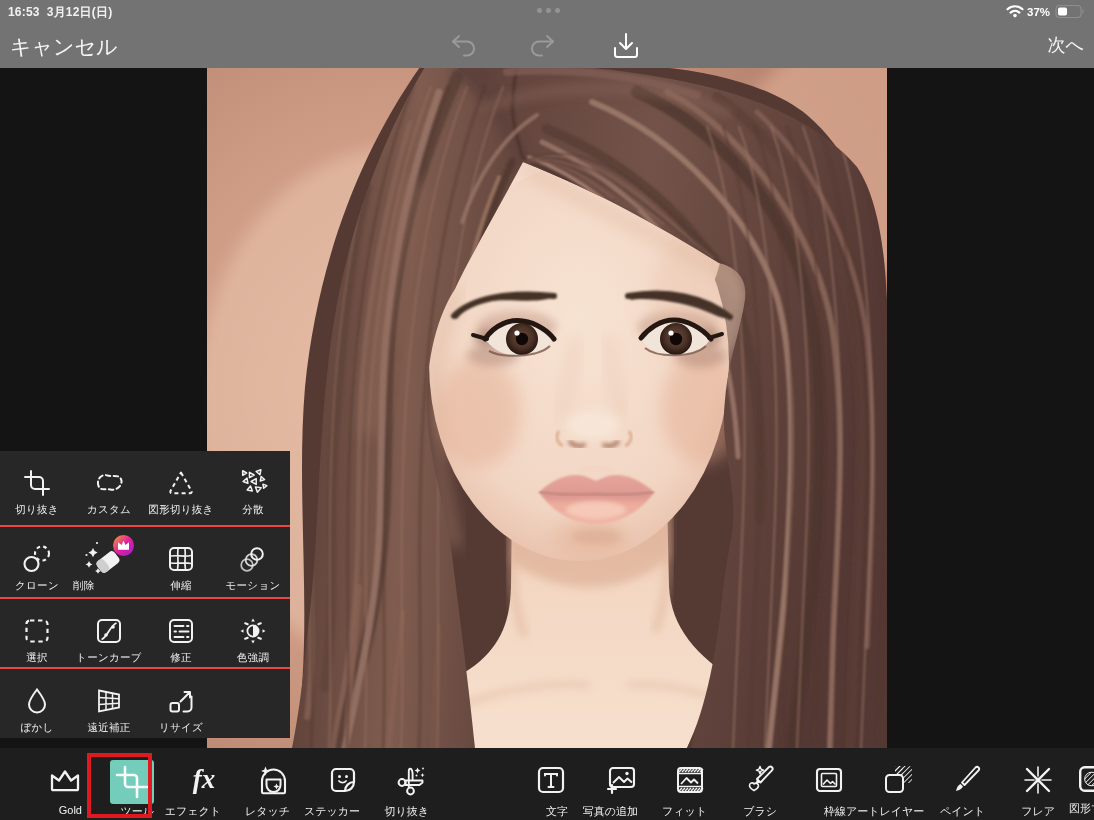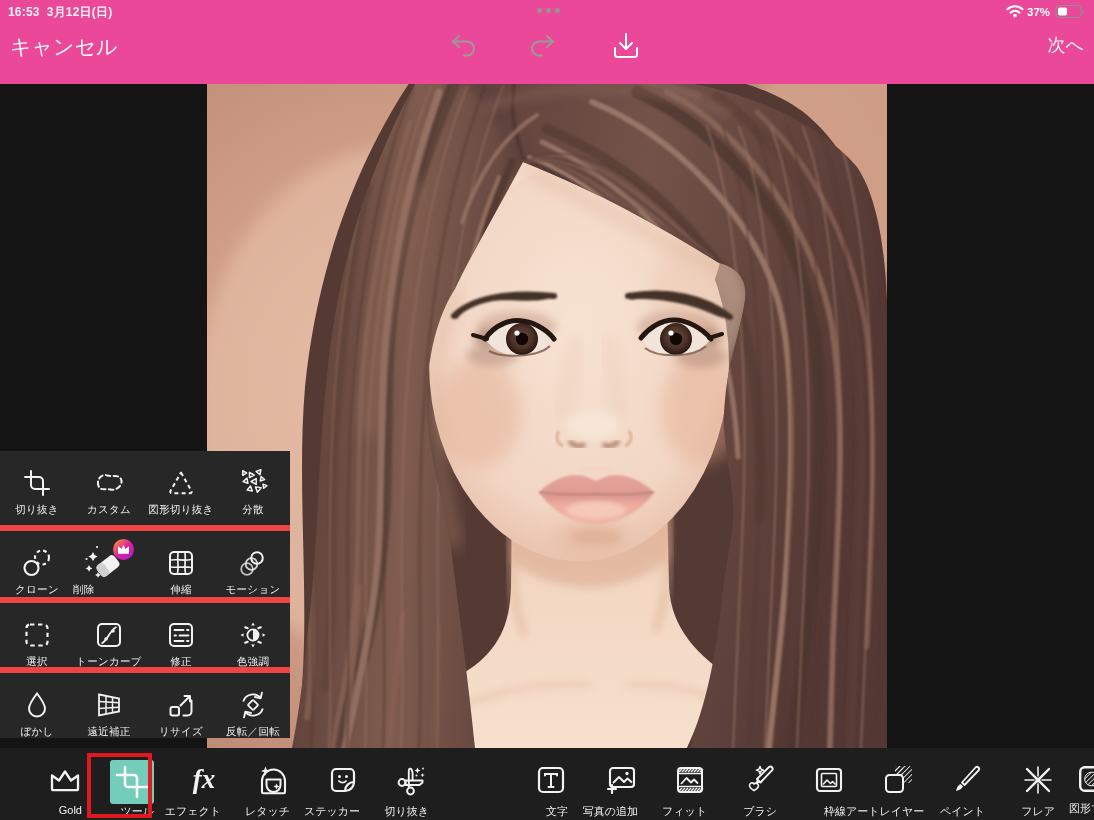--- a/index.html
+++ b/index.html
@@ -1,29 +1,29 @@
 <!DOCTYPE html>
 <html><head>
 <meta charset="utf-8">
 <style>
   html,body{margin:0;padding:0;}
   body{width:1094px;height:820px;overflow:hidden;background:#141414;-webkit-font-smoothing:antialiased;
        font-family:"Liberation Sans", sans-serif; position:relative; transform:translateZ(0);}
-  .topbar{position:absolute;left:0;top:0;width:1094px;height:84px;background:#ec4899;}
+  .topbar{position:absolute;left:0;top:0;width:1094px;height:68px;background:#737373;}
   .status-time{position:absolute;left:8px;top:4px;color:#f2f2f2;font-size:12px;font-weight:bold;letter-spacing:.2px;}
   .dots{position:absolute;left:537px;top:8px;line-height:0;}
   .dots span{display:inline-block;width:5px;height:5px;border-radius:50%;background:#949494;margin-right:4px;}
   .statR{position:absolute;right:8px;top:3px;height:16px;}
   .cancel{position:absolute;left:10px;top:33px;color:#f5f5f5;font-size:21px;}
   .next{position:absolute;right:10px;top:33px;color:#f5f5f5;font-size:18px;}
   .navicon{position:absolute;top:33px;}
   .photo{position:absolute;left:207px;top:67px;}
   .panel{position:absolute;left:0;top:451px;width:290px;height:287px;background:#272727;}
   .prow{position:absolute;left:0;width:290px;height:71px;}
-  .prow.s{border-top:6px solid #ef4444;}
+  .prow.s{border-top:2px solid #ef4444;}
   .pitem{position:absolute;top:0;width:72px;height:71px;text-align:center;color:#efefef;}
   .pitem svg{margin-top:17px;}
   .plabel{position:absolute;top:52px;width:100%;font-size:10.5px;color:#f0f0f0;letter-spacing:.3px;white-space:nowrap;}
   .toolbar{position:absolute;left:0;top:748px;width:1094px;height:72px;background:#1e1e1e;}
   .titem{position:absolute;top:0;width:70px;height:72px;text-align:right;color:#f0f0f0;}
   .titem svg{margin-top:15px;}
   .tlabel{position:absolute;top:56px;width:100%;font-size:11px;color:#f0f0f0;white-space:nowrap;}
   .redbox{position:absolute;left:87px;top:753px;width:57px;height:57px;border:4px solid #e01920;z-index:5;}
 </style>
 </head>
@@ -353,27 +353,20 @@
         </svg><div class="plabel">ぼかし</div></div>
       <div class="pitem" style="left:73px"><svg width="30" height="30" viewBox="0 0 30 30">
           <path d="M5,4.5 L25,8.5 L25,21.5 L5,25.5 Z" stroke="#f2f2f2" fill="none" stroke-width="1.8"></path>
           <path d="M12,5.9 L12,24.2 M18.5,7.2 L18.5,22.9 M5,11.5 L25,12.8 M5,18.5 L25,17.3" stroke="#f2f2f2" fill="none" stroke-width="1.5"></path>
         </svg><div class="plabel">遠近補正</div></div>
       <div class="pitem" style="left:145px"><svg width="30" height="30" viewBox="0 0 30 30">
           <rect x="4.5" y="17" width="8.5" height="8.5" rx="2" stroke="#f2f2f2" fill="none" stroke-width="2"></rect>
           <path d="M17.5,25.5 h4 a4,4 0 0 0 4,-4 v-11" stroke="#f2f2f2" fill="none" stroke-width="2" stroke-linecap="round"></path>
           <path d="M14.5,15.5 L24,6 M24,6 h-5.5 M24,6 v5.5" stroke="#f2f2f2" stroke-width="2" stroke-linecap="round" stroke-linejoin="round" fill="none"></path>
         </svg><div class="plabel">リサイズ</div></div>
-      <div class="pitem" style="left:217px"><svg width="30" height="30" viewBox="0 0 30 30">
-          <rect x="11.3" y="11.3" width="7.4" height="7.4" rx="1.2" transform="rotate(45 15 15)" stroke="#f2f2f2" fill="none" stroke-width="1.9"></rect>
-          <path d="M5.2,11.5 a10.2,10.2 0 0 1 17.5,-3.5" stroke="#f2f2f2" fill="none" stroke-width="1.9"></path>
-          <path d="M24.8,18.5 a10.2,10.2 0 0 1 -17.5,3.5" stroke="#f2f2f2" fill="none" stroke-width="1.9"></path>
-          <path d="M22.7,2.5 v5.8 h-5.8" stroke="#f2f2f2" fill="none" stroke-width="1.9" stroke-linejoin="round" stroke-linecap="round" transform="rotate(13 22.7 8)"></path>
-          <path d="M7.3,27.5 v-5.8 h5.8" stroke="#f2f2f2" fill="none" stroke-width="1.9" stroke-linejoin="round" stroke-linecap="round" transform="rotate(13 7.3 22)"></path>
-        </svg><div class="plabel">反転／回転</div></div>
     </div>
   </div>
 
 <div class="toolbar" id="toolbar">
     <div class="titem" style="left:12px"><svg width="34" height="34" viewBox="0 0 34 34">
         <g transform="translate(0,2)">
           <path d="M4,24 V10.5 l7,5 L17,6.5 l6,9 L30,10.5 V24 a1.2,1.2 0 0 1 -1.2,1.2 H5.2 A1.2,1.2 0 0 1 4,24 Z" stroke="#f2f2f2" stroke-width="2.3" fill="none" stroke-linejoin="round"></path>
         </g>
       </svg><div class="tlabel">Gold</div></div>
     <div class="titem" style="left:84px"><svg width="44" height="44" viewBox="0 0 44 44" style="margin-top:12px">

